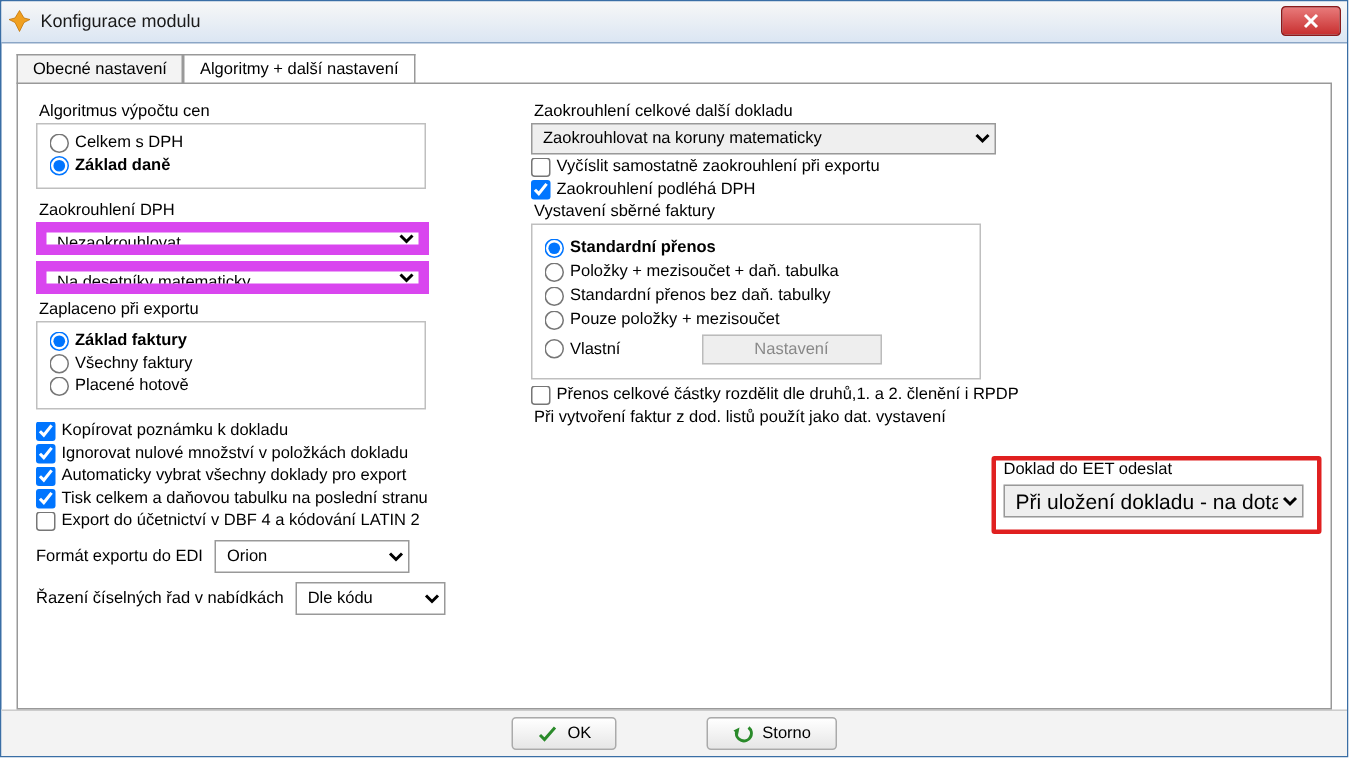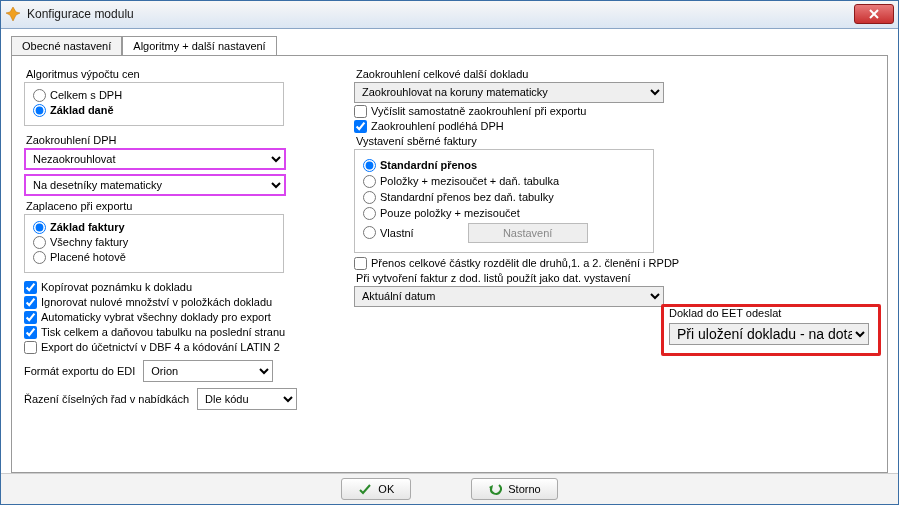--- a/index.html
+++ b/index.html
@@ -83,21 +83,21 @@
   }
   .radio-row, .chk-row {
     display: flex; align-items: center; gap: 4px;
     margin: 2px 0;
   }
   .radio-row input, .chk-row input { margin: 0; }
   .bold { font-weight: bold; }
   select.combo {
     width: 262px;
     height: 22px;
-    border: 2px solid #d946ef;
+    border: 7px solid #d946ef;
     background: #fff;
     font-size: 11px;
     padding-left: 3px;
   }
   select.combo-sm {
     width: 100px;
     height: 22px;
     border: 1px solid #999;
     background: #fff;
     font-size: 11px;
@@ -323,23 +323,20 @@
               <button class="nastaveni-btn" disabled="">Nastavení</button>
             </label>
           </div>
 
           <label class="chk-row">
             <input type="checkbox" style="">
               <span>Přenos celkové částky rozdělit dle druhů,1. a 2. členění i RPDP</span>
           </label>
 
           <div class="group-label">Při vytvoření faktur z dod. listů použít jako dat. vystavení</div>
-          <select class="combo-wide">
-            <option>Aktuální datum</option>
-          </select>
         </div>
       </div>
     </div>
 
     <div class="eet-block">
       <div>Doklad do EET odeslat</div>
       <select>
         <option>Při uložení dokladu - na dotaz</option>
       </select>
     </div>

